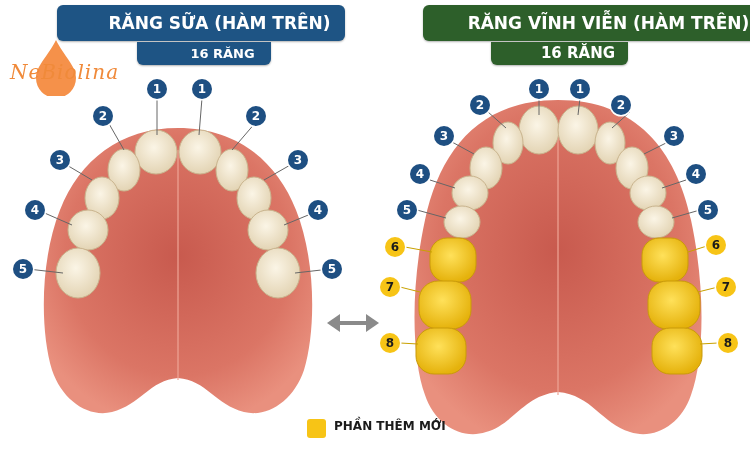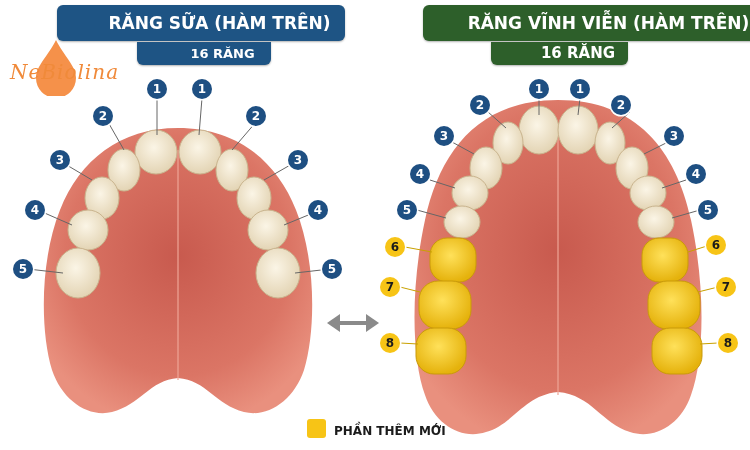--- a/index.html
+++ b/index.html
@@ -5,21 +5,21 @@
   html,body{margin:0;padding:0;background:#fff;}
   body{width:750px;height:450px;position:relative;overflow:hidden;font-family:"DejaVu Sans",sans-serif;}
   .title{position:absolute;color:#fff;font-weight:bold;text-align:center;border-radius:6px;box-shadow:0 1px 2px rgba(0,0,0,.3);padding-left:37px;}
   .t-left{left:57px;top:5px;width:251px;height:36px;line-height:36px;font-size:17px;background:#1e5484;}
   .s-left{left:137px;top:42px;width:97px;height:23px;line-height:23px;font-size:13px;background:#1e5484;border-radius:0 0 6px 6px;}
   .t-right{left:423px;top:5px;width:297px;height:36px;line-height:36px;font-size:17px;background:#2d5f2a;}
   .s-right{left:491px;top:42px;width:100px;height:23px;line-height:23px;font-size:15px;background:#2d5f2a;border-radius:0 0 6px 6px;}
   .logo{position:absolute;left:8px;top:42px;width:115px;height:60px;}
   .logo-text{position:absolute;left:2px;top:18px;font-family:"DejaVu Serif",serif;font-style:italic;font-size:20px;color:#f08a3a;letter-spacing:1px;}
   svg.jaw{position:absolute;top:0;left:0;}
-  .legend{position:absolute;left:307px;top:419px;display:flex;align-items:flex-end;}
+  .legend{position:absolute;left:307px;top:419px;display:flex;align-items:flex-start;}
   .legend-swatch{width:19px;height:19px;background:#f7c416;border-radius:3px;margin-right:8px;}
   .legend-text{font-size:12px;font-weight:bold;color:#1b1b1b;}
 </style>
 </head>
 <body>
 
 <div class="title t-left">RĂNG SỮA (HÀM TRÊN)</div>
 <div class="title s-left">16 RĂNG</div>
 <div class="title t-right">RĂNG VĨNH VIỄN (HÀM TRÊN)</div>
 <div class="title s-right">16 RĂNG</div>

